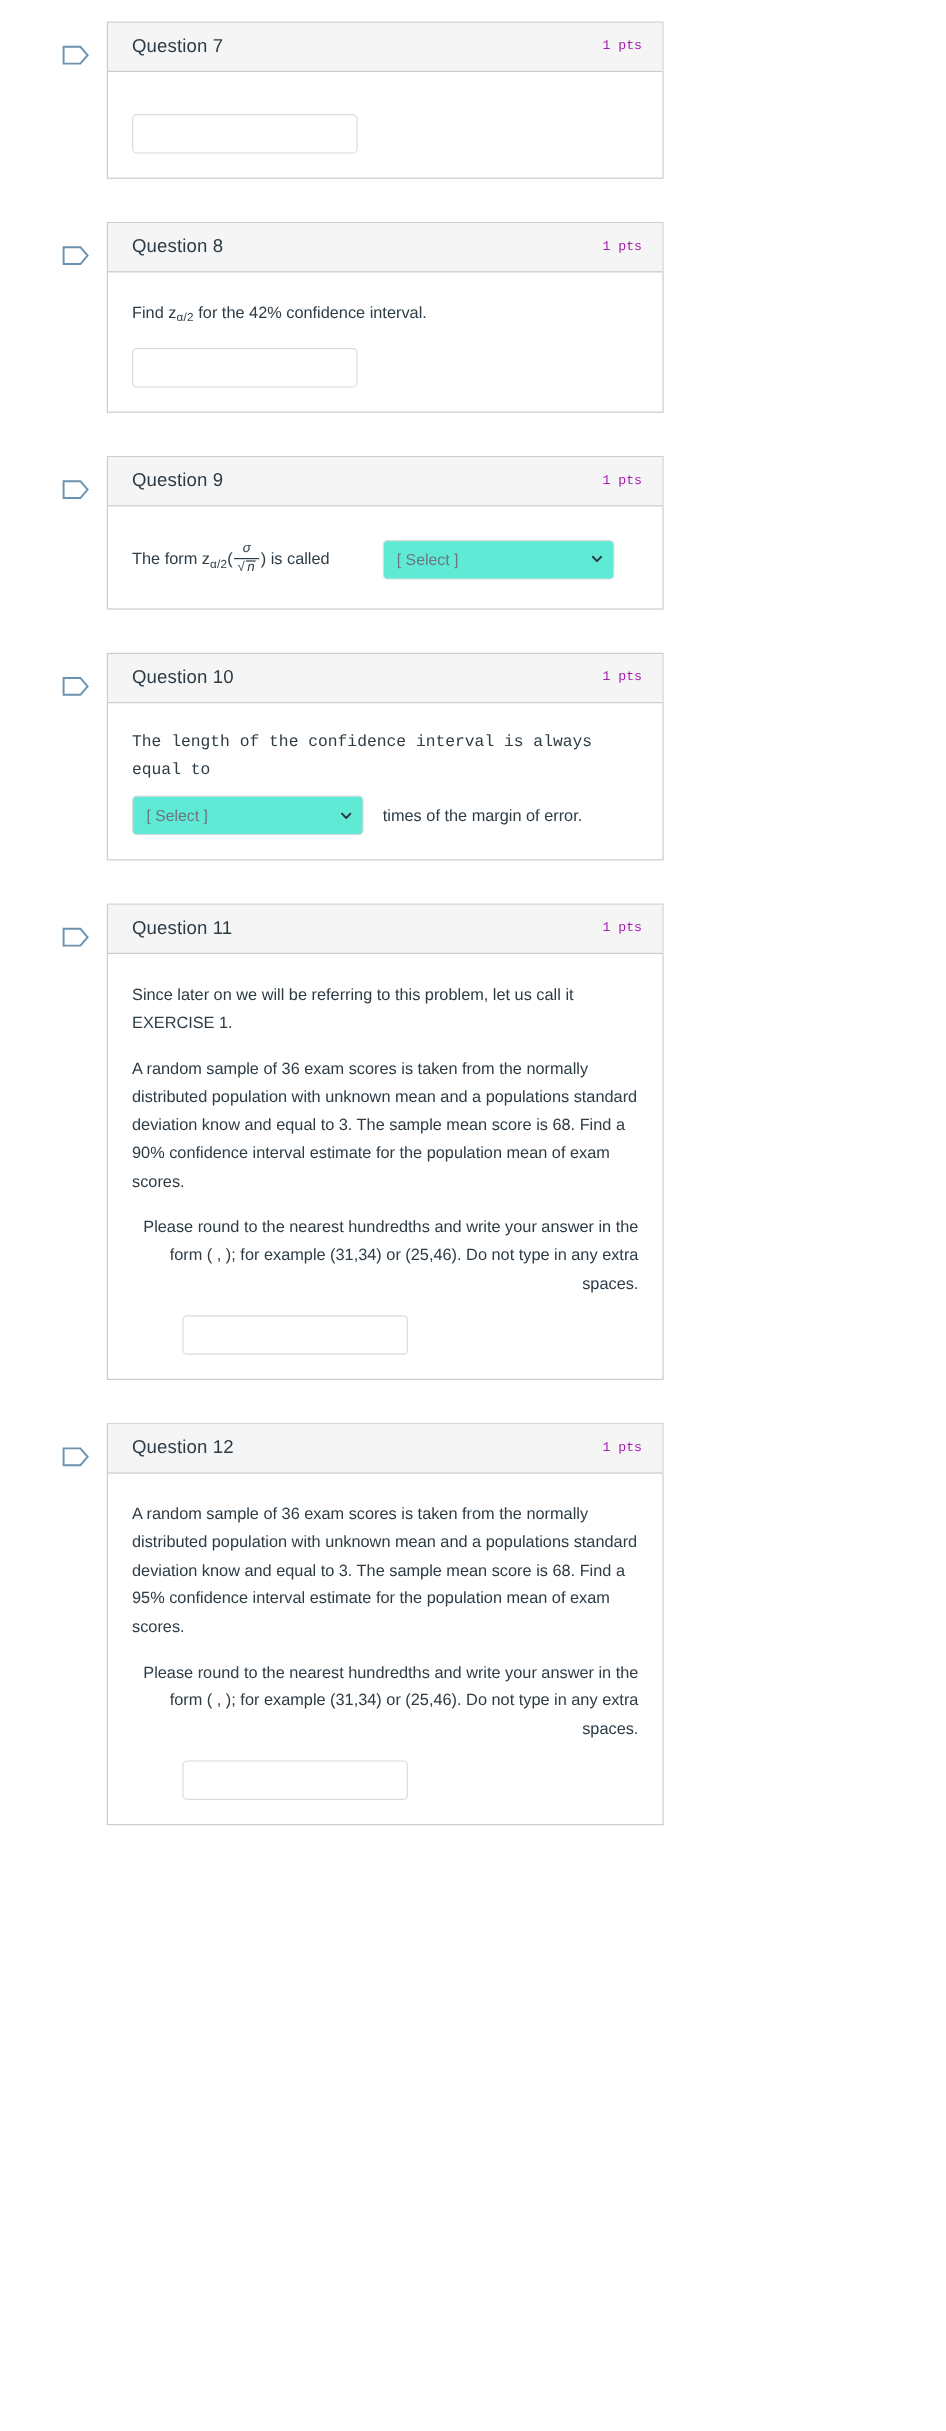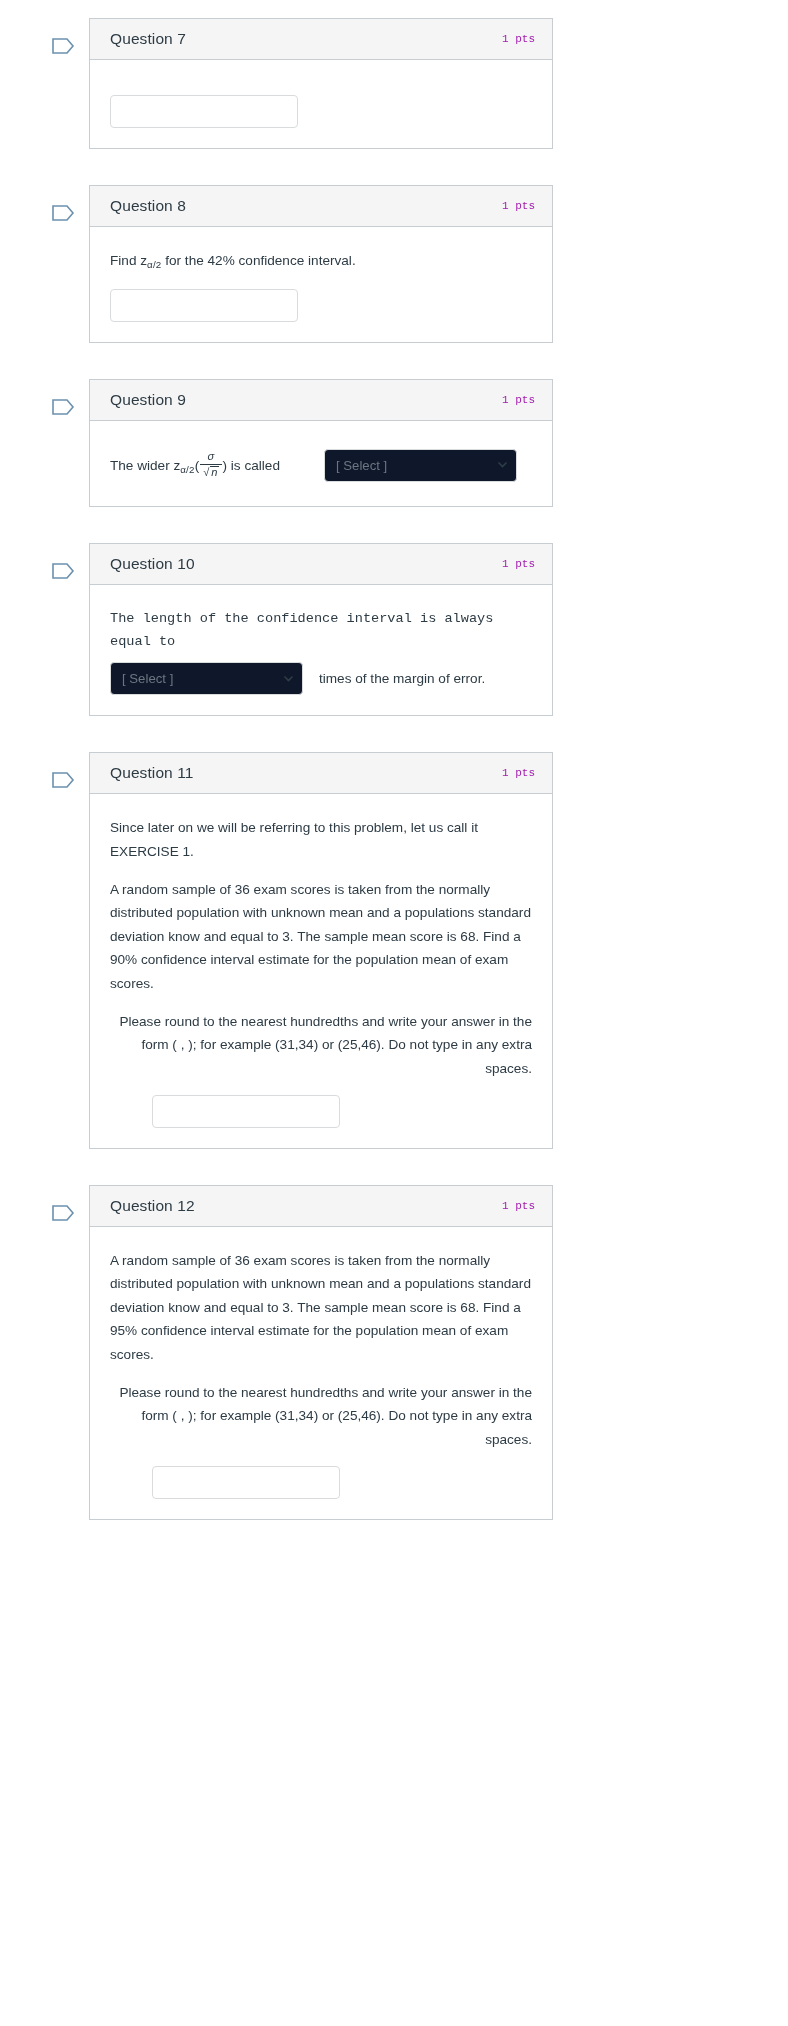--- a/index.html
+++ b/index.html
@@ -140,21 +140,21 @@
     vertical-align: middle;
   }
   .qselect {
     appearance: none;
     -webkit-appearance: none;
     -moz-appearance: none;
     width: 193px;
     height: 33px;
     border: 1px solid #d9dbdd;
     border-radius: 4px;
-    background: #0f172a;
+    background: #5eead4;
     box-sizing: border-box;
     font-family: "Liberation Sans", sans-serif;
     font-size: 13.2px;
     color: #6b7780;
     padding: 0 26px 0 11px;
     outline: none;
     cursor: pointer;
   }
   .chev {
     position: absolute;
@@ -227,21 +227,21 @@
         <path d="M3 4 H17 L23 11 L17 18 H3 Z" fill="none" stroke="#6b91ae" stroke-width="1.6"></path>
       </svg>
     </span>
     <div class="question-card">
       <div class="question-header">
         <span class="question-name">Question 9</span>
         <span class="question-points">1 pts</span>
       </div>
       <div class="question-body">
         <div class="inline-row q9-row">
-          <span class="lead"><span>The wider z</span><span class="sub">α/2</span>(<span class="frac"><span class="num">σ</span><span class="den"><span class="sqrt-sign">√</span><span class="sqrt">n</span></span></span><span>) is called</span></span>
+          <span class="lead"><span>The form z</span><span class="sub">α/2</span>(<span class="frac"><span class="num">σ</span><span class="den"><span class="sqrt-sign">√</span><span class="sqrt">n</span></span></span><span>) is called</span></span>
           <span class="select-wrap">
             <select class="qselect">
               <option>[ Select ]</option>
             </select>
             <span class="chev">
               <svg width="9" height="6" viewBox="0 0 9 6">
                   <path d="M1 1 L4.5 4.6 L8 1" fill="none" stroke="#2d3b45" stroke-width="1.7" stroke-linecap="round" stroke-linejoin="round"></path>
                 </svg>
             </span>
           </span>

